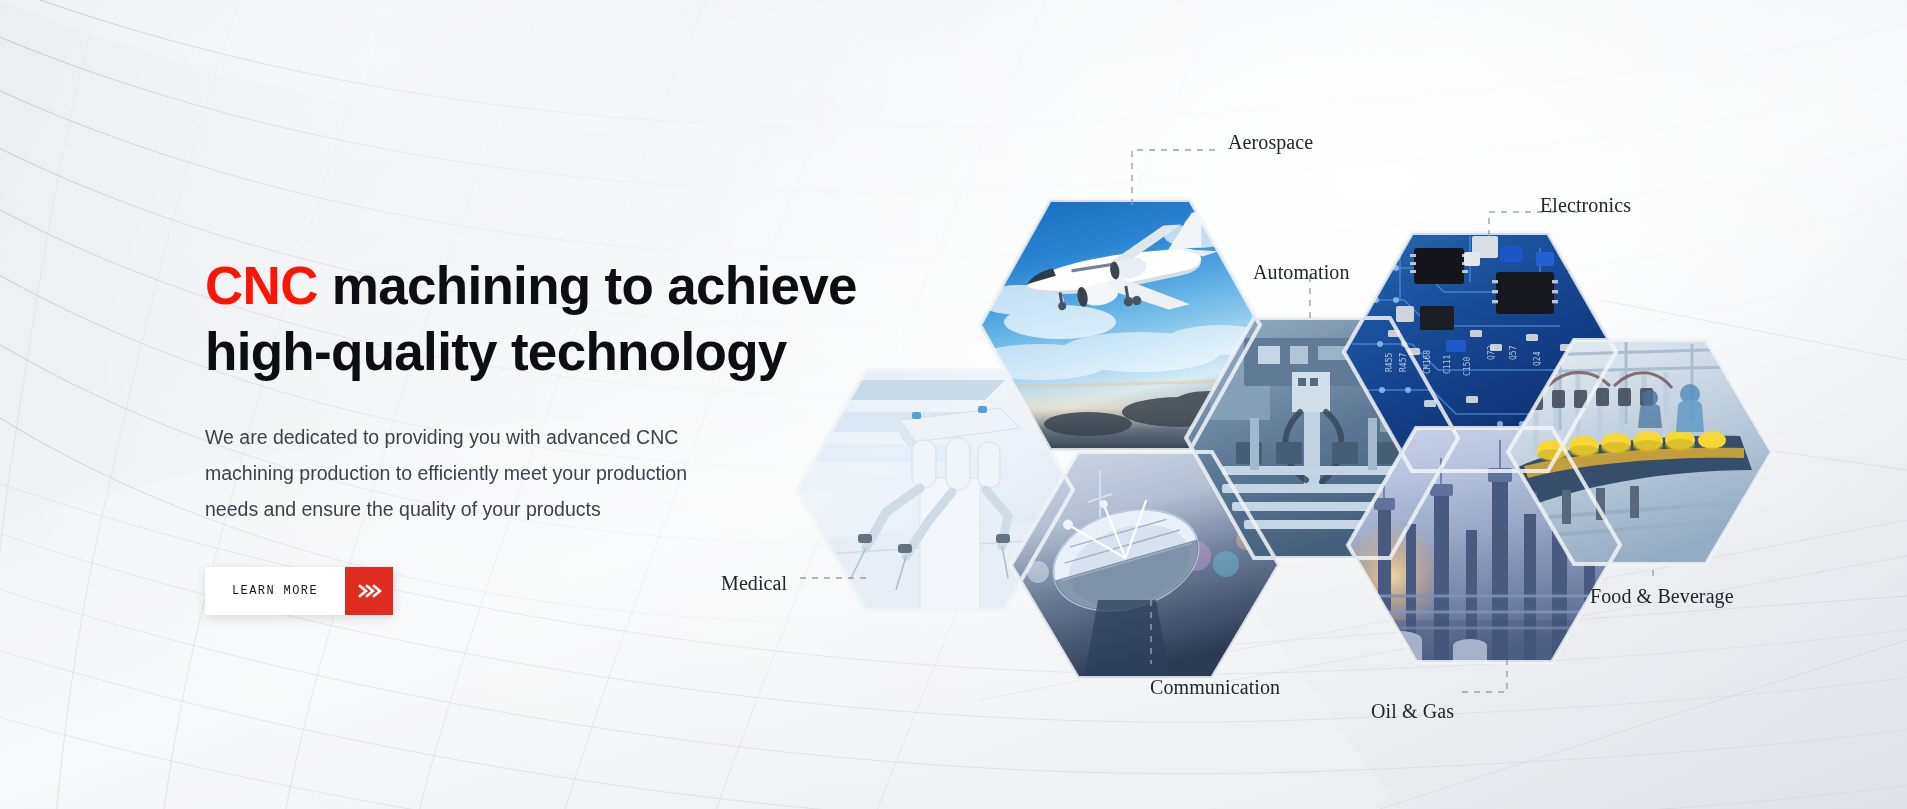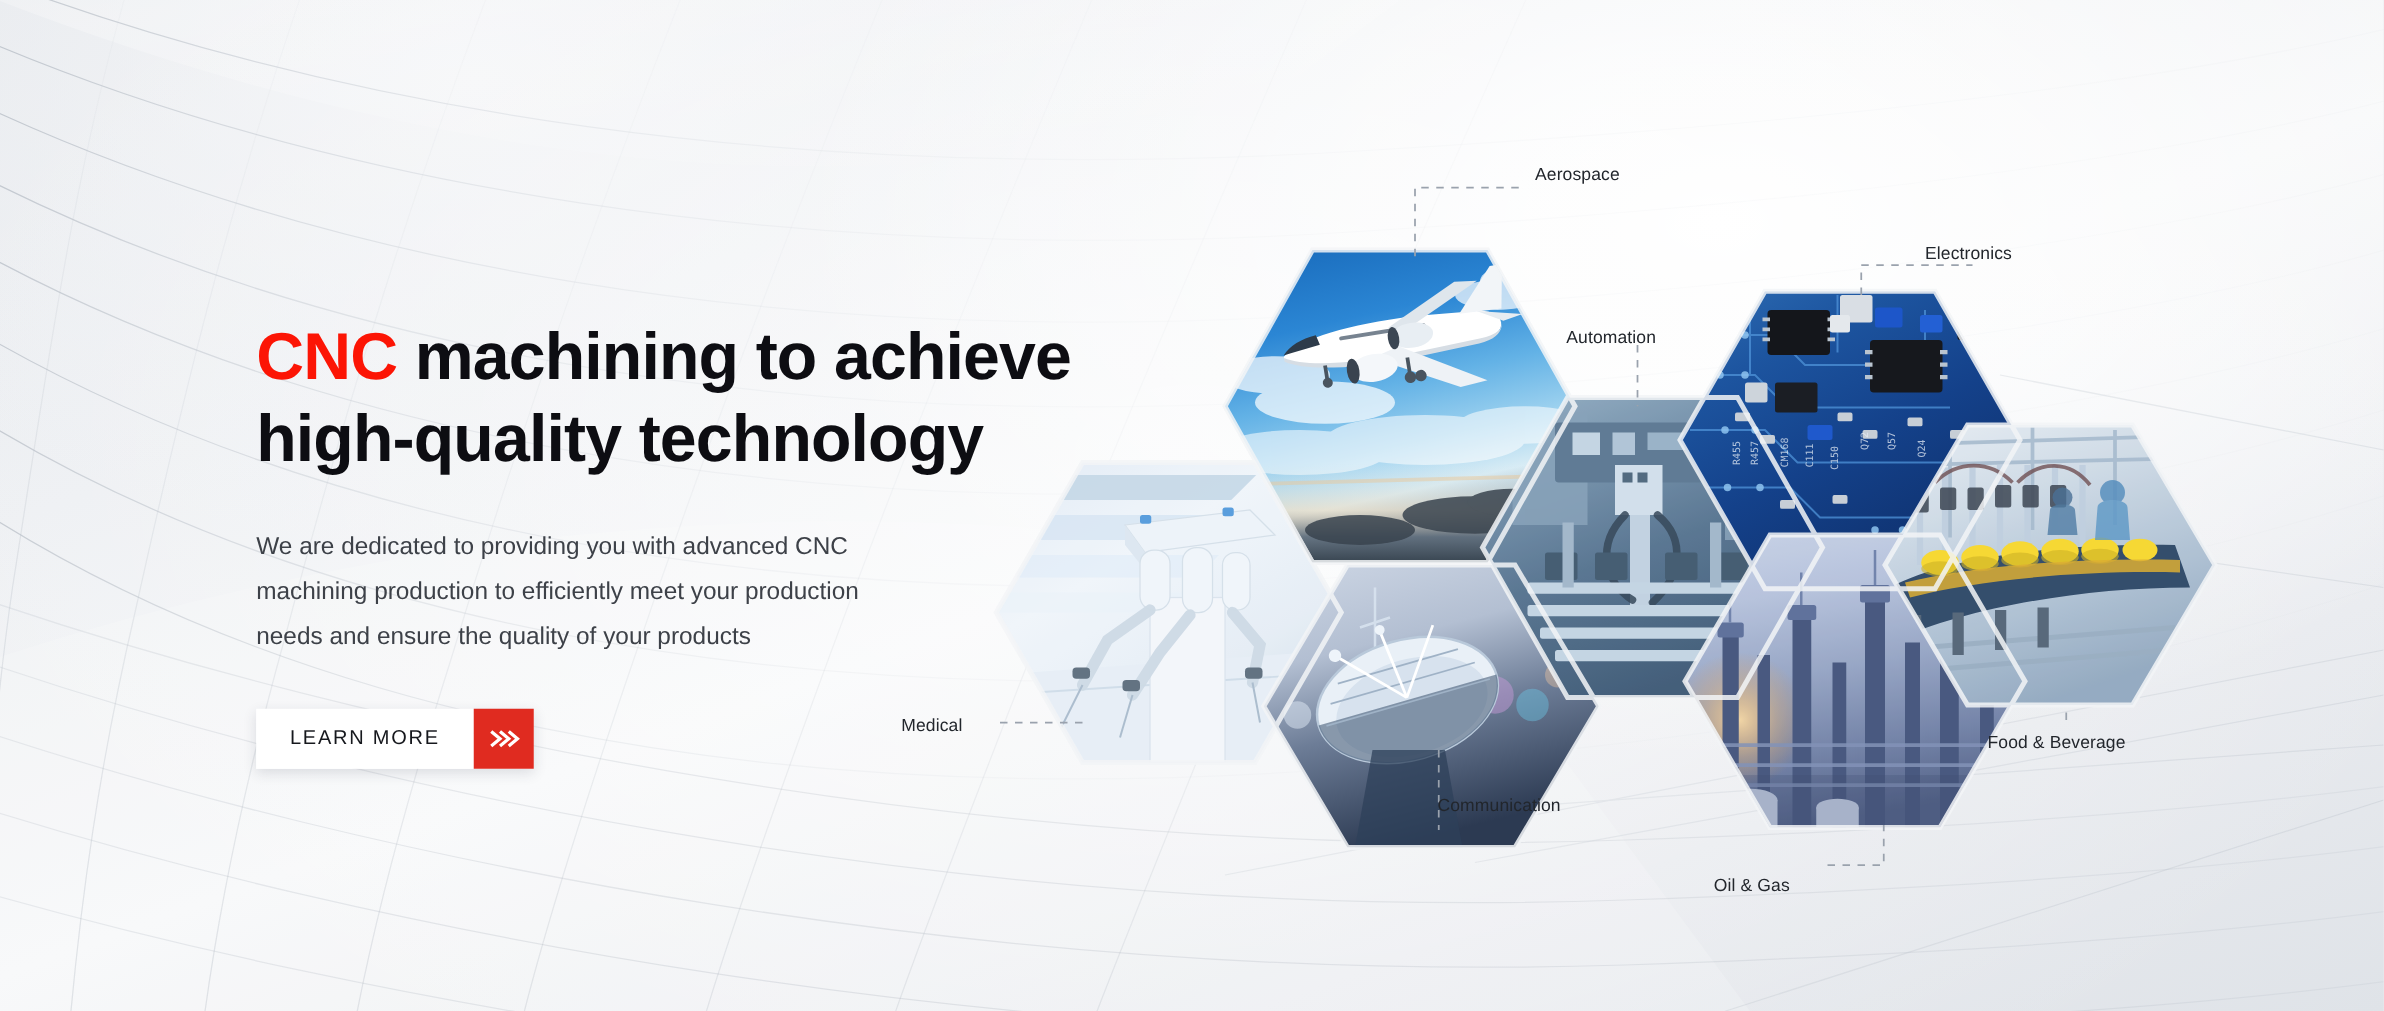--- a/index.html
+++ b/index.html
@@ -77,26 +77,27 @@
     display: inline-flex;
     align-items: stretch;
     height: 48px;
     box-shadow: 0 3px 10px rgba(40,50,70,0.14);
     cursor: pointer;
     user-select: none;
   }
   #learn-more-label {
     background: #ffffff;
     color: #16181d;
-    font-size: 16px;
+    font-size: 12px;
     letter-spacing: 1.4px;
     font-weight: 500;
     display: flex;
     align-items: center;
     padding: 0 27px;
+    font-family: Liberation Mono, monospace;
   }
   #learn-more-arrow {
     background: #e02b20;
     width: 48px;
     display: flex;
     align-items: center;
     justify-content: center;
   }
   #learn-more-arrow svg { display:block; }
 
@@ -106,32 +107,33 @@
     left: 0; top: 0;
     width: 1907px; height: 809px;
     z-index: 8;
     pointer-events: none;
   }
   #hex-collage svg { display:block; width:1907px; height:809px; }
 
   
   .hex-label {
     position: absolute;
-    font-size: 14px;
+    font-size: 20px;
     color: #22262c;
     white-space: nowrap;
     letter-spacing: 0.1px;
     z-index: 20;
+    font-family: Liberation Serif, serif;
   }
 
   #label-aerospace      { left: 1228px; top: 131px; }
   #label-electronics    { left: 1540px; top: 194px; }
   #label-automation     { left: 1253px; top: 261px; }
   #label-medical        { left: 721px;  top: 572px; }
-  #label-communication  { left: 1150px; top: 636px; }
+  #label-communication  { left: 1150px; top: 676px; }
   #label-oilgas         { left: 1371px; top: 700px; }
   #label-foodbeverage   { left: 1590px; top: 585px; }
 
   
   #connector-lines {
     position:absolute; inset:0; z-index:18; pointer-events:none;
   }
   #connector-lines svg { display:block; width:1907px; height:809px; }
 </style>
 </head>

